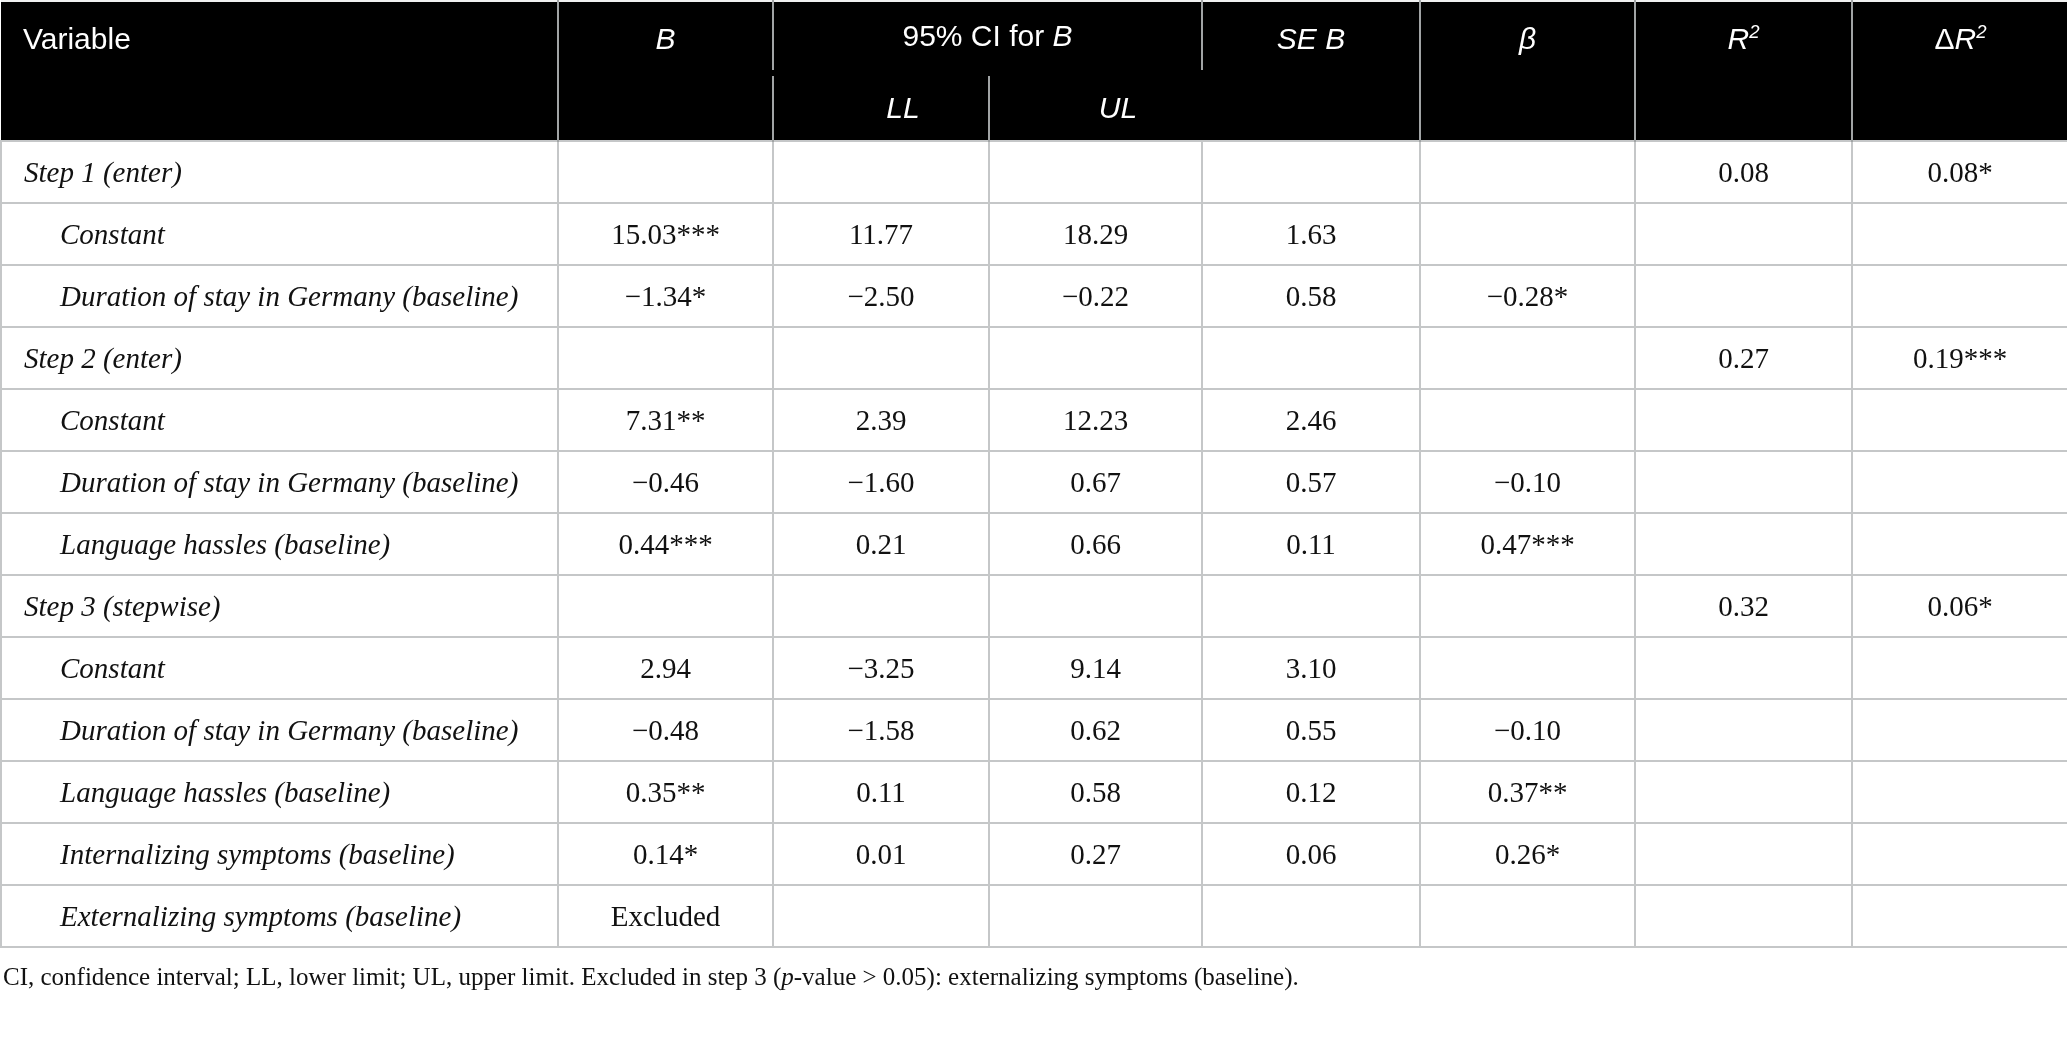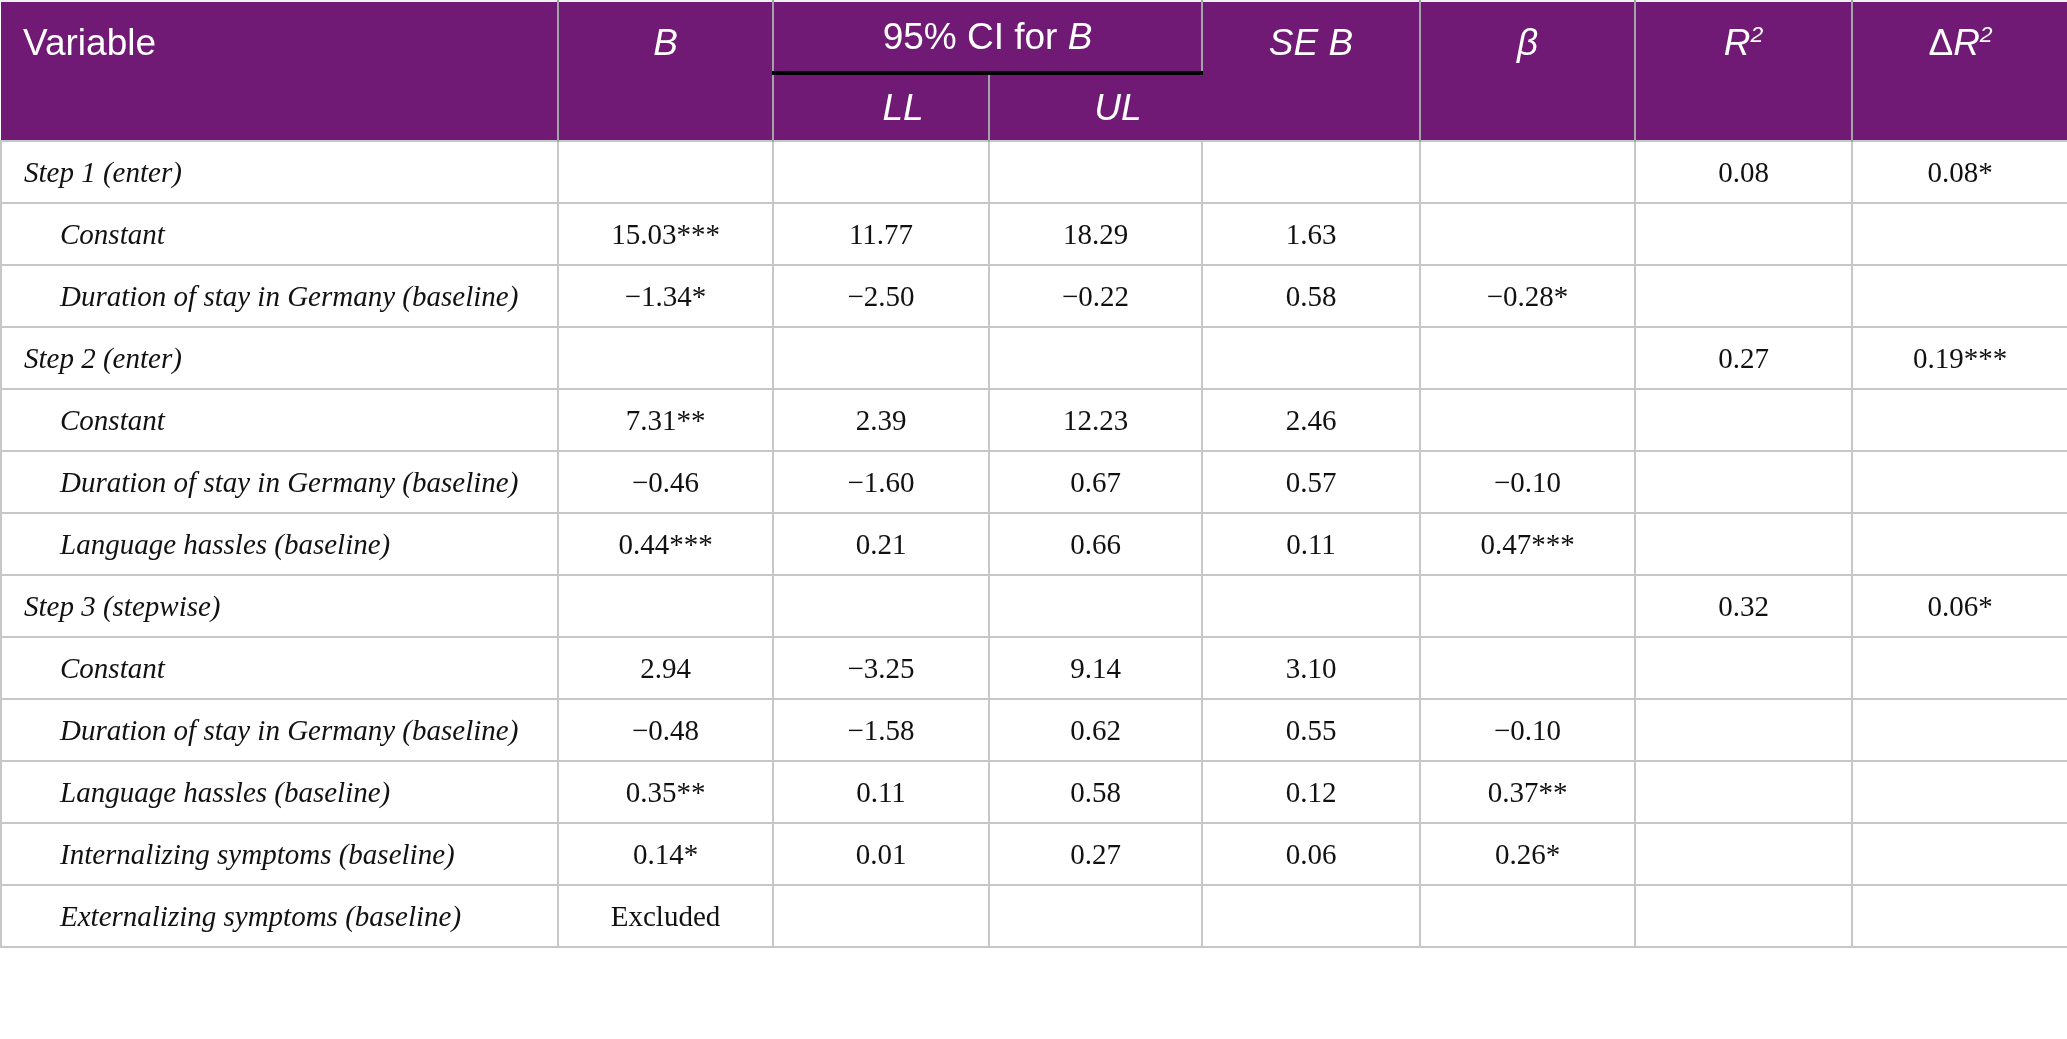--- a/index.html
+++ b/index.html
@@ -18,38 +18,38 @@
     overflow: hidden;
   }
   table.stat-table {
     width: 2067px;
     border-collapse: collapse;
     table-layout: fixed;
     border-top: 2px solid #f0f1f1;
   }
   
   thead th {
-    background: #701a75;
+    background: #000000;
     color: #ffffff;
     font-family: "Liberation Sans", sans-serif;
     font-weight: 400;
-    font-size: 37px;
+    font-size: 30px;
     text-align: center;
     padding: 0;
   }
   thead tr.h1 { height: 72px; }
   thead tr.h2 { height: 68px; }
   thead th.span2 { vertical-align: top; padding-top: 20px; }
   thead th.var-h {
     text-align: left;
     padding-left: 22px;
   }
   thead th { border-right: 2px solid #a1a4a5; }
   thead th:last-child { border-right: none; }
-  thead th.ci-h { border-bottom: 4px solid #000000; }
+  thead th.ci-h { border-bottom: 6px solid #000000; }
   thead tr.h2 th { vertical-align: middle; padding-left: 44px; }
   .it { font-style: italic; }
   sup {
     font-size: 0.62em;
     vertical-align: super;
     line-height: 0;
   }
   
   tbody tr { height: 62px; }
   tbody td {
@@ -234,14 +234,15 @@
           <td class="num-cell"></td>
           <td class="num-cell"></td>
           <td class="num-cell"></td>
           <td class="num-cell"></td>
           <td class="num-cell"></td>
         </tr>
       </tbody>
   </table>
 
   <div class="footnotes">
+    <div class="foot-line"><span>CI, confidence interval; LL, lower limit; UL, upper limit. Excluded in step 3 (</span><span class="it">p</span><span>-value &gt; 0.05): externalizing symptoms (baseline).</span></div>
   </div>
 </div>
 
 </body></html>

